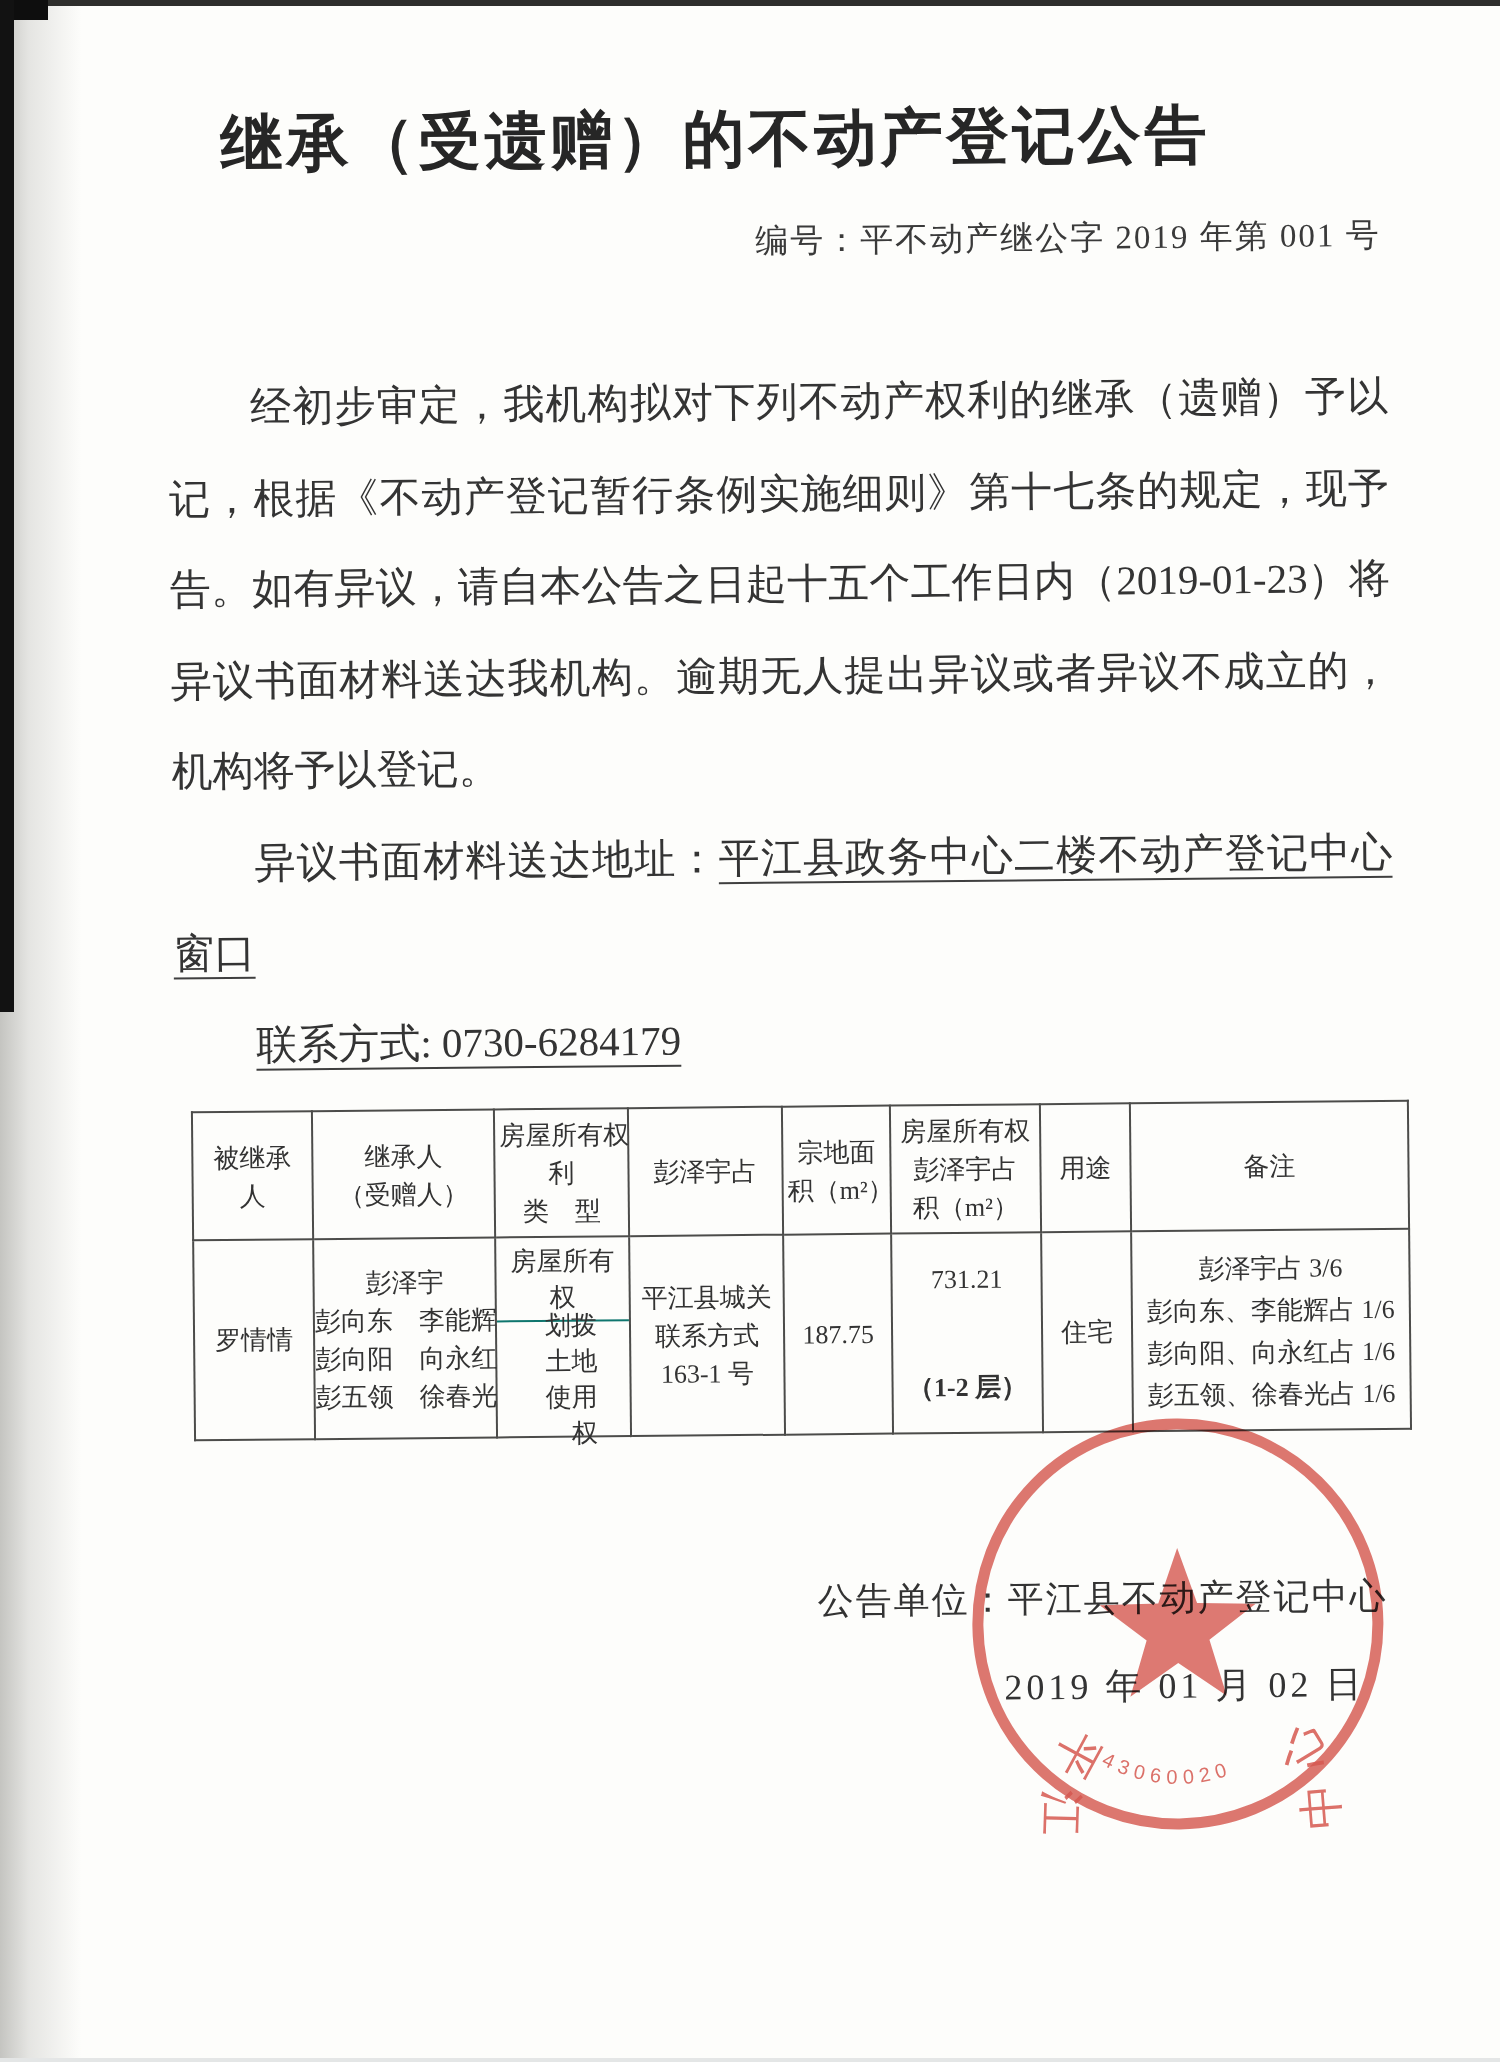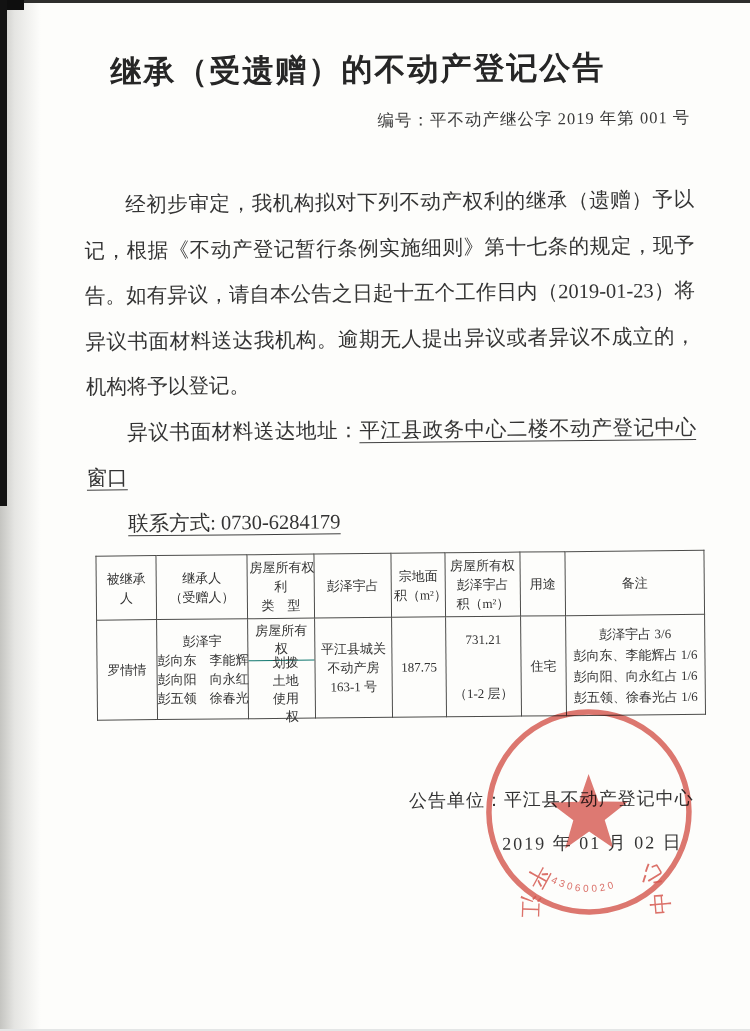--- a/index.html
+++ b/index.html
@@ -52,21 +52,21 @@
   th,td {
     border:1px solid #4c4c4a; font-weight:normal; text-align:center;
     vertical-align:middle; padding:2px 2px; line-height:19px;
   }
   thead tr { height:64px; }
   tbody tr { height:96px; }
   .nw { white-space:nowrap; }
   td.type-cell { padding:0; }
   .type-top  { height:39px; border-bottom:1px solid #0f766e; display:flex; align-items:center; justify-content:center; padding:1px 4px; line-height:18px; }
   .type-bottom { height:55px; display:flex; align-items:center; justify-content:center; padding:1px 16px; line-height:18px;text-align:right; }
-  .area-gap { margin-top:35px; }
+  .area-gap { margin-top:35px;font-weight:bold; }
   .remarks div { white-space:nowrap; line-height:21px; }
 
   
   .footer-unit { position:absolute; top:792px; left:404px; font-size:18px; letter-spacing:1px; color:#333; white-space:nowrap; }
   .footer-date { position:absolute; top:836px; left:497px; font-size:18px; letter-spacing:2px; color:#333; white-space:nowrap; }
 
   
   .seal { position:absolute; left:477px; top:710px; width:214px; height:214px; mix-blend-mode:multiply; opacity:0.9; }
 </style>
 </head>
@@ -152,21 +152,21 @@
             <div class="nw">彭向东　李能辉</div>
             <div class="nw">彭向阳　向永红</div>
             <div class="nw">彭五领　徐春光</div>
           </td>
           <td class="type-cell">
             <div class="type-top">房屋所有权</div>
             <div class="type-bottom">划拨土地使用权</div>
           </td>
           <td>
             <div class="nw">平江县城关</div>
-            <div class="nw">不动产房</div>
+            <div class="nw">联系方式</div>
             <div class="nw">163-1 号</div>
           </td>
           <td>
             <div class="nw">187.75</div>
           </td>
           <td>
             <div class="nw">731.21</div>
             <div class="nw area-gap">（1-2 层）</div>
           </td>
           <td>

